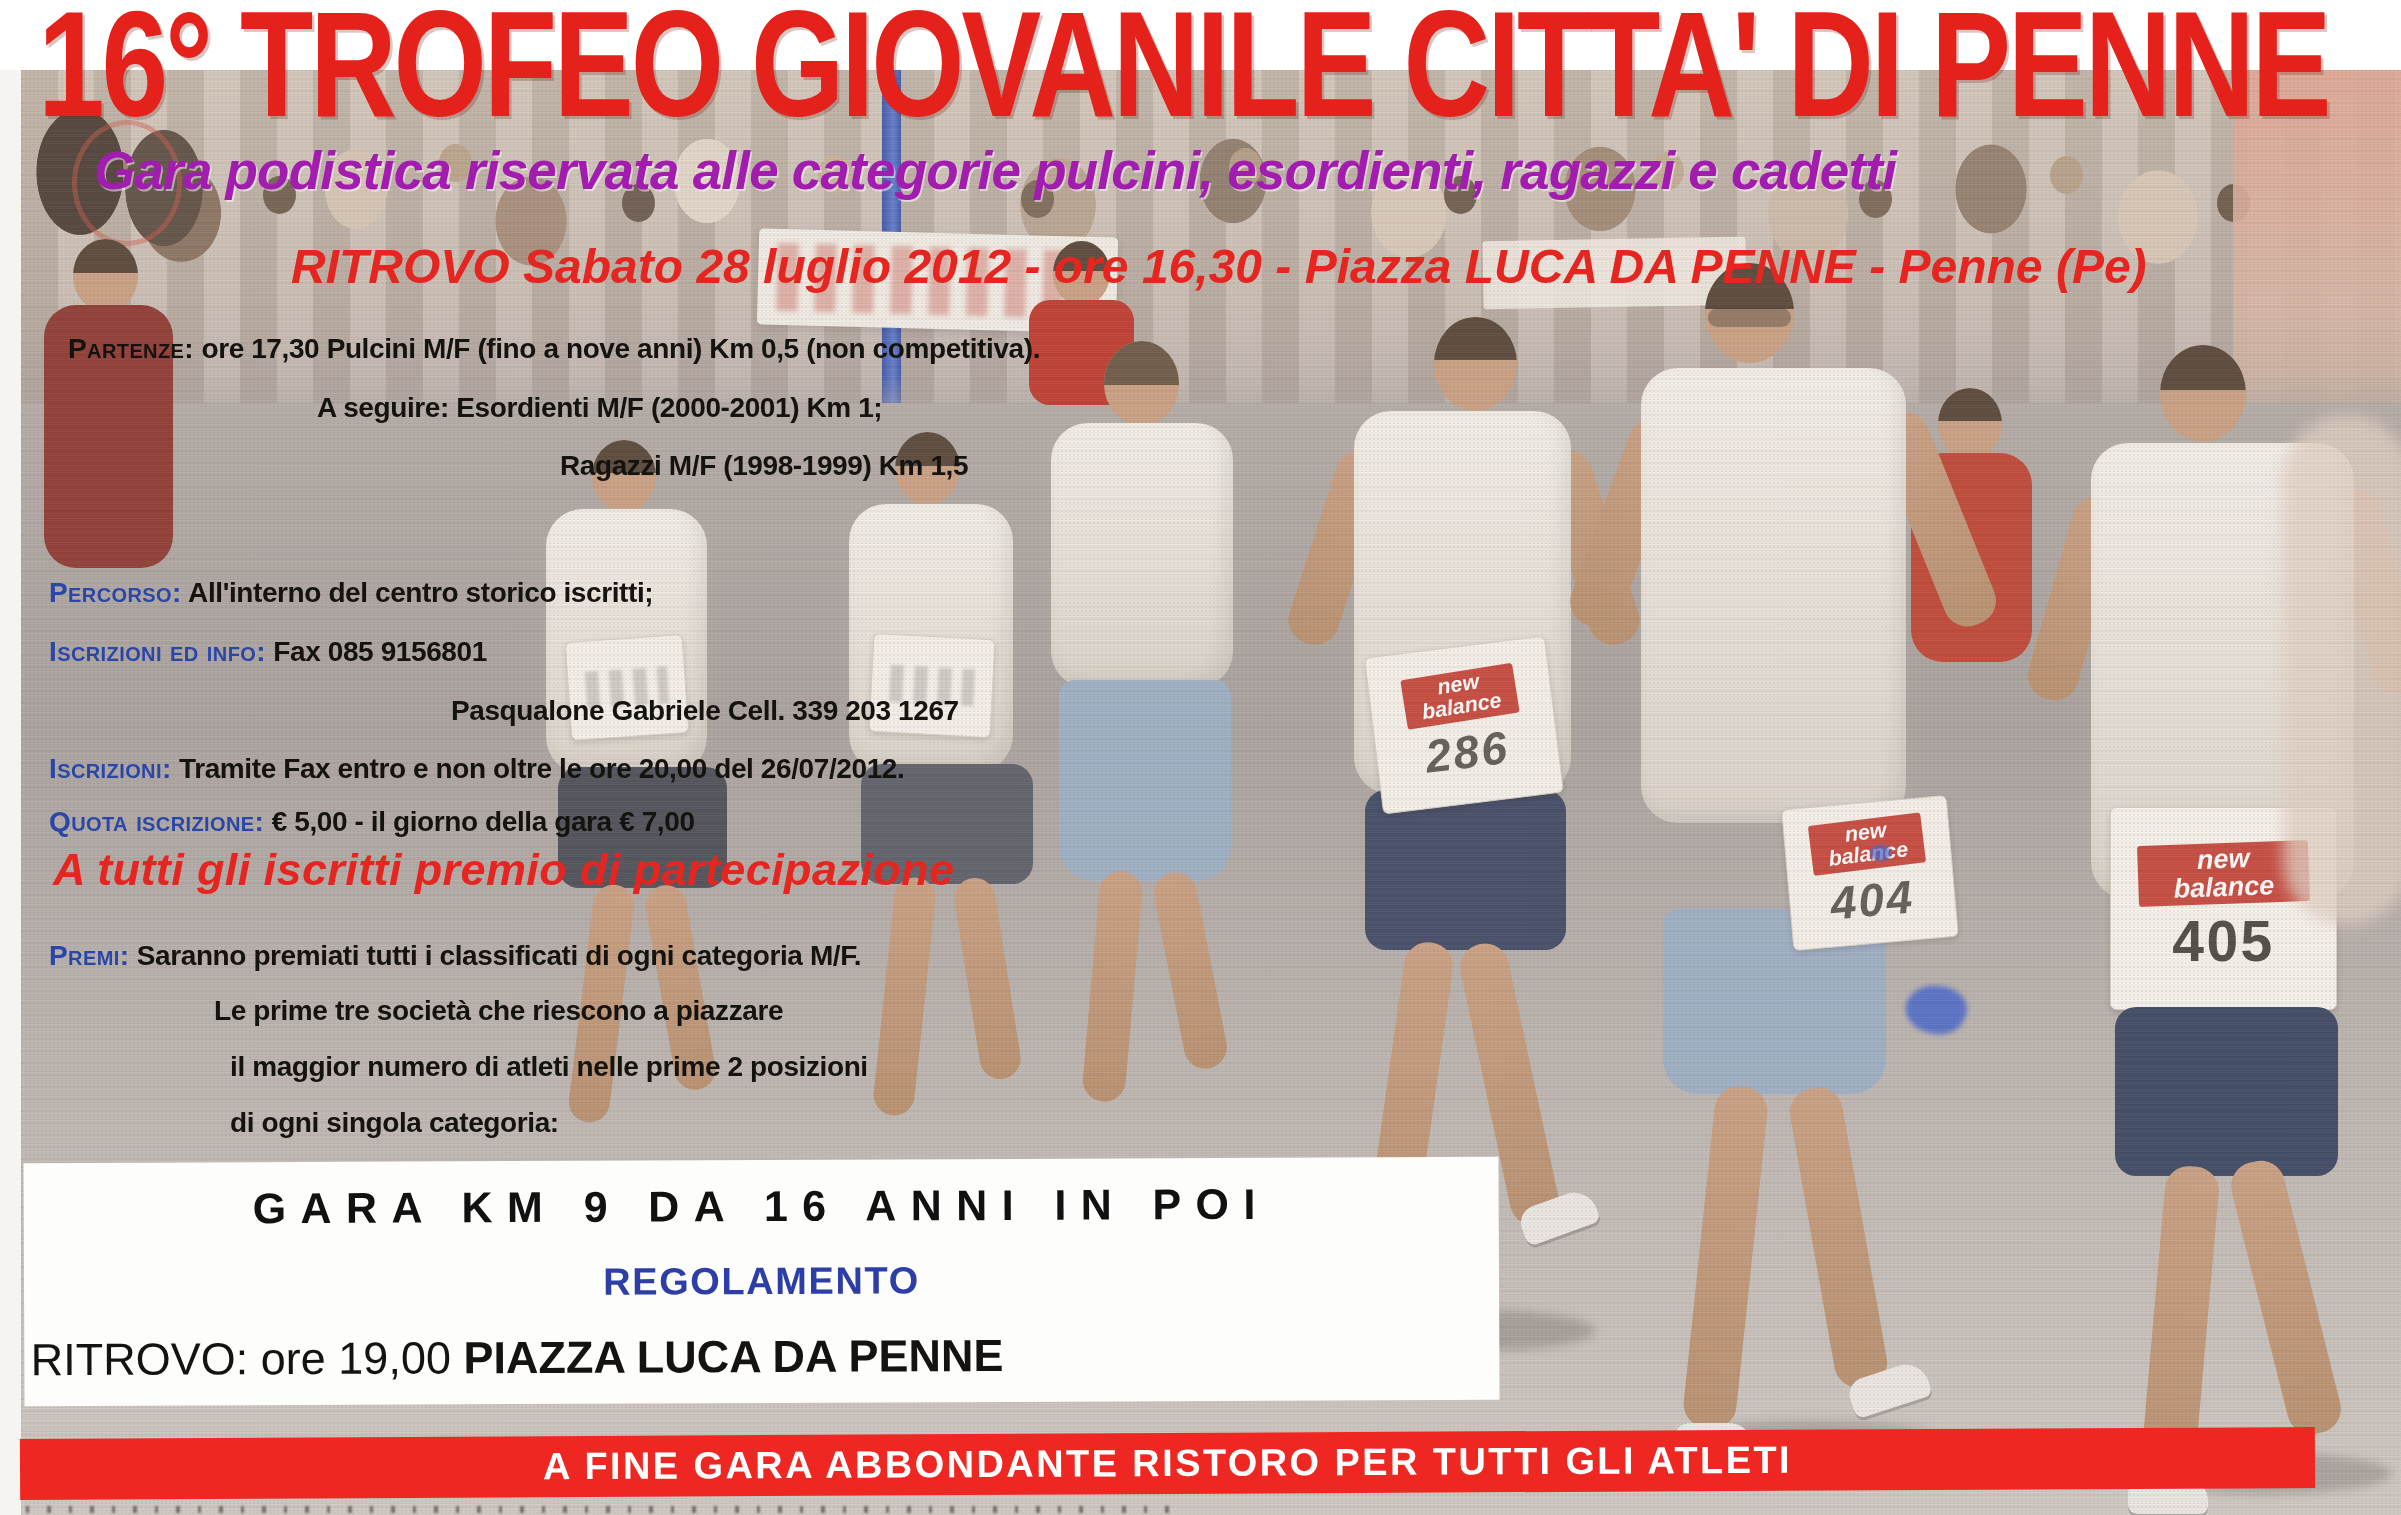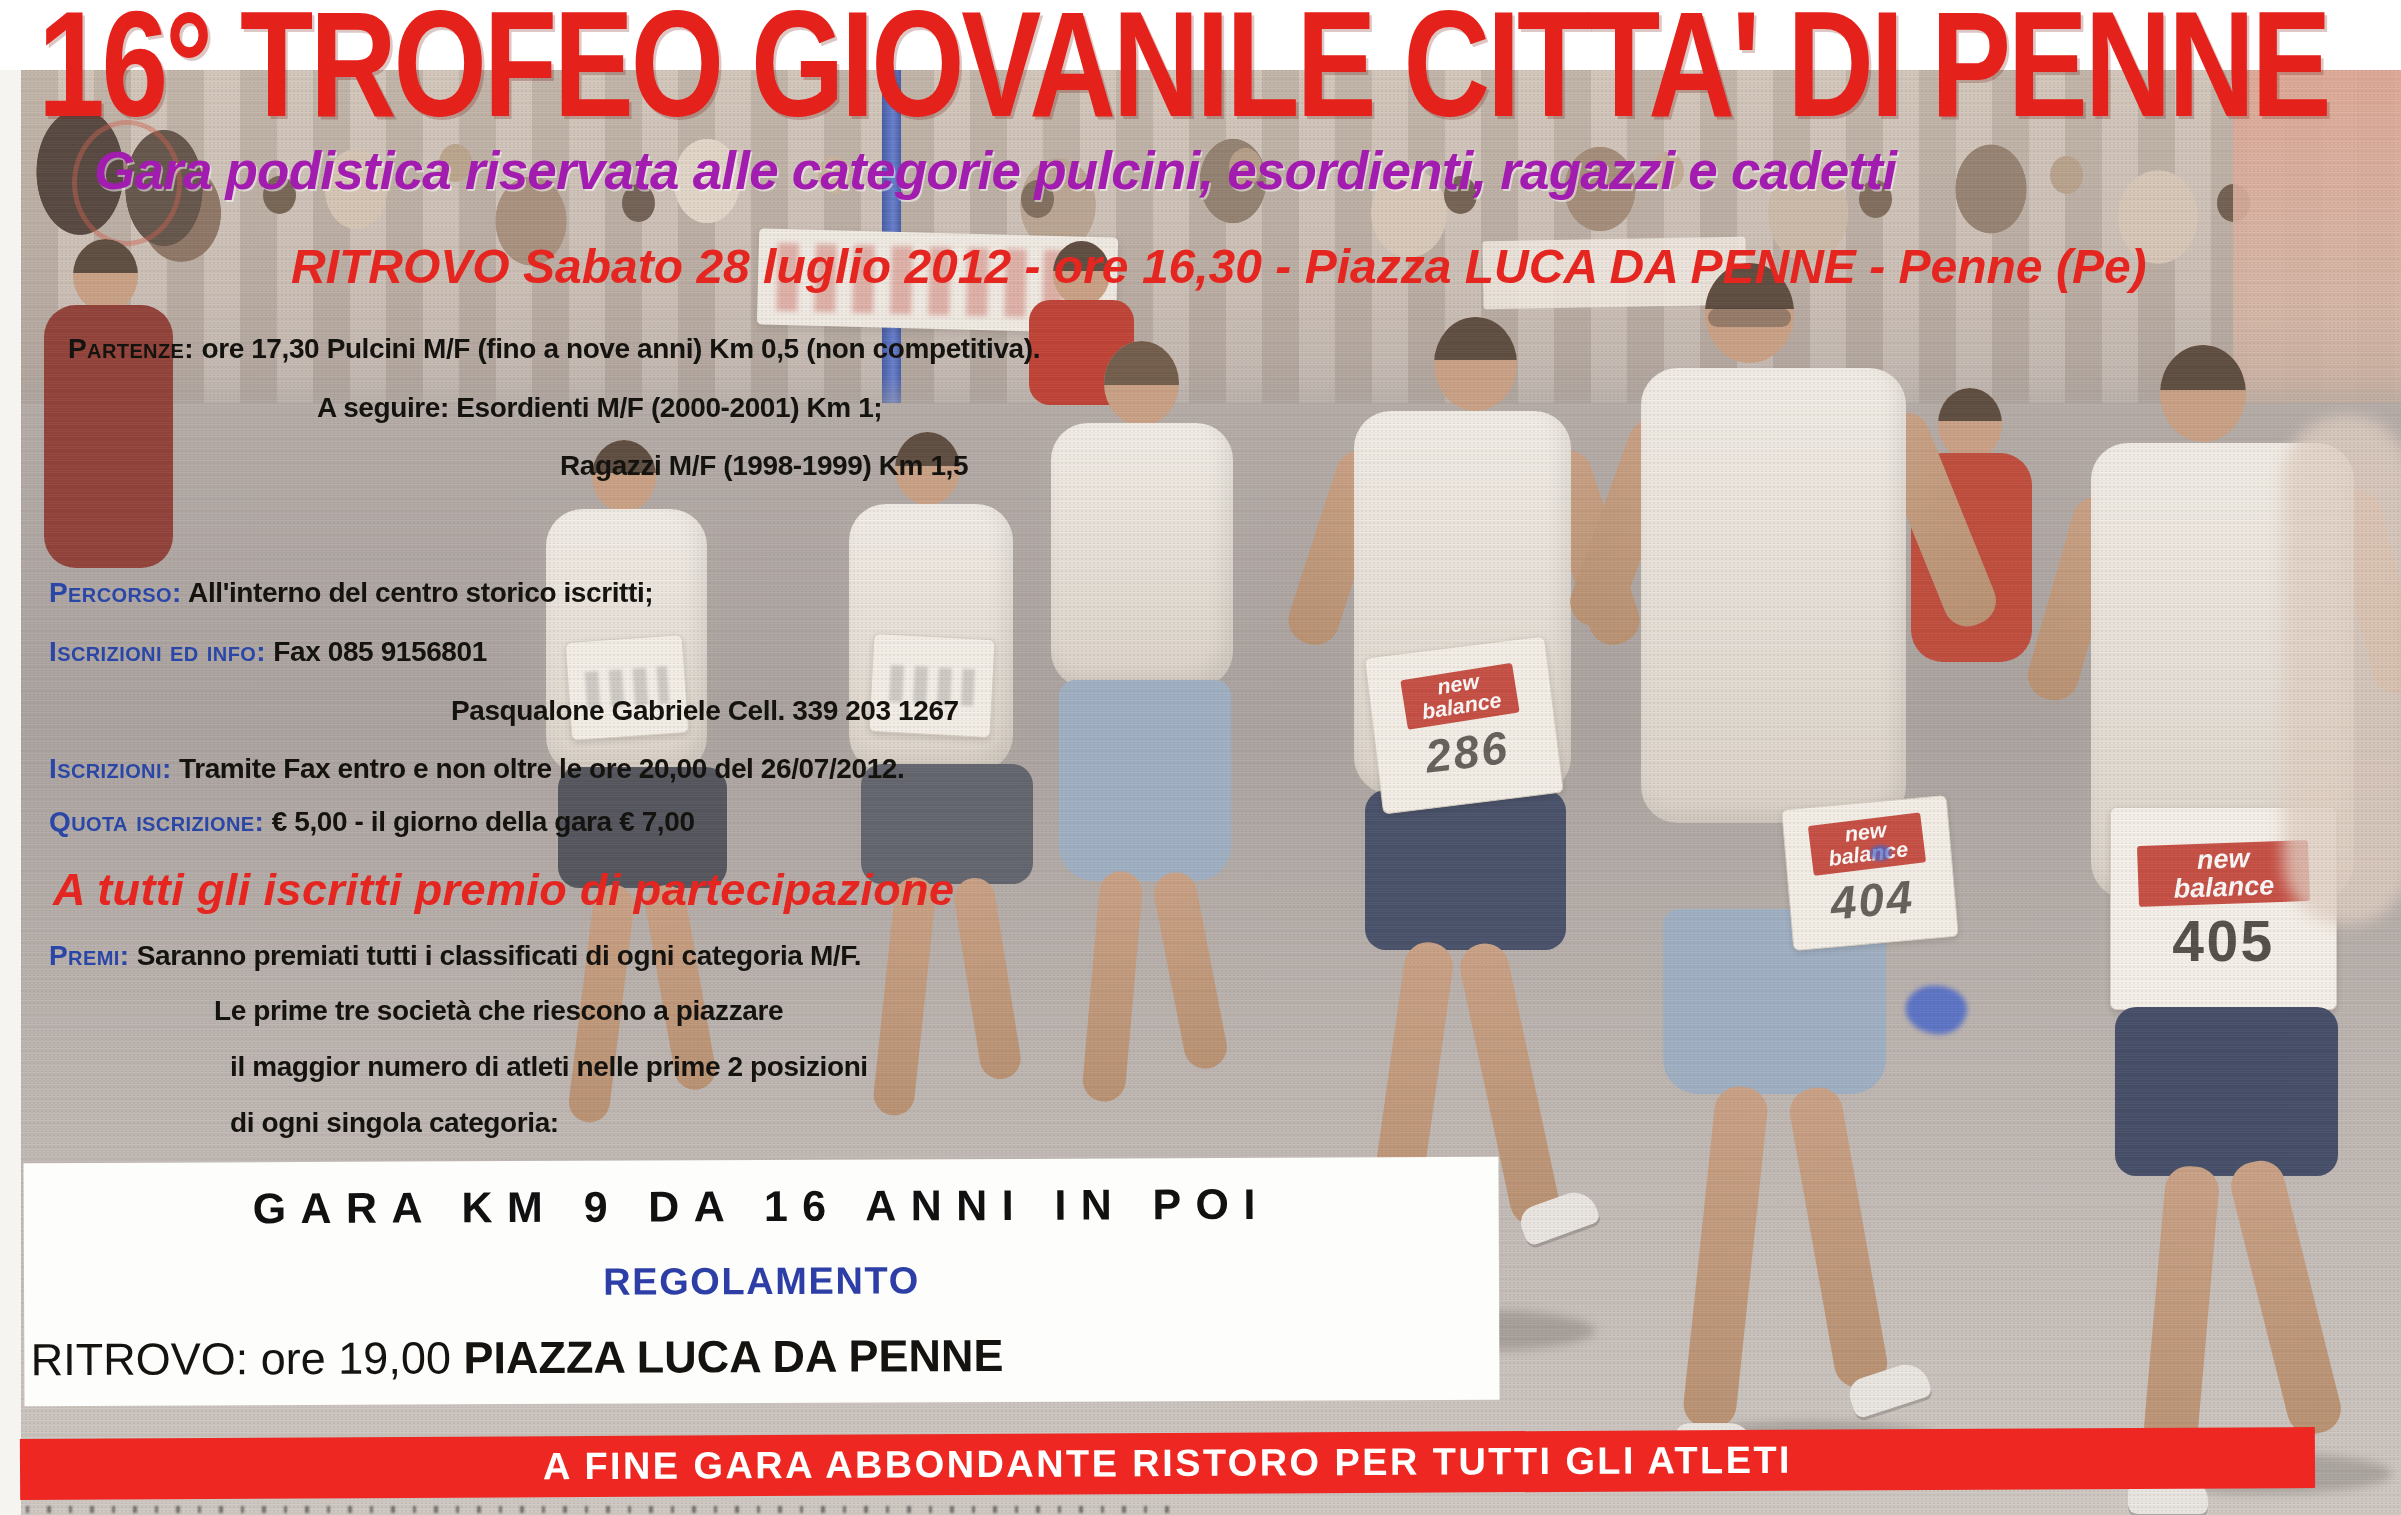--- a/index.html
+++ b/index.html
@@ -270,21 +270,21 @@
   <div class="txt body-line" style="left:451px;top:695px;">Pasqualone Gabriele Cell. 339 203 1267</div>
   <div class="txt body-line" style="left:49px;top:753px;">
     <span class="sc lbl-blue">Iscrizioni:</span>
     <span>Tramite Fax entro e non oltre le ore 20,00 del 26/07/2012.</span>
   </div>
   <div class="txt body-line" style="left:49px;top:806px;">
     <span class="sc lbl-blue">Quota iscrizione:</span>
     <span>€ 5,00 - il giorno della gara € 7,00</span>
   </div>
 
-  <div class="txt red-italic" style="left:53px;top:864px;">A tutti gli iscritti premio di partecipazione</div>
+  <div class="txt red-italic" style="left:53px;top:844px;">A tutti gli iscritti premio di partecipazione</div>
 
   <div class="txt body-line" style="left:49px;top:940px;">
     <span class="sc lbl-blue">Premi:</span>
     <span>Saranno premiati tutti i classificati di ogni categoria M/F.</span>
   </div>
   <div class="txt body-line" style="left:214px;top:995px;">Le prime tre società  che riescono a piazzare</div>
   <div class="txt body-line" style="left:230px;top:1051px;">il maggior numero di atleti nelle prime 2 posizioni</div>
   <div class="txt body-line" style="left:230px;top:1107px;">di ogni singola categoria:</div>
 
   <div class="race-box">

